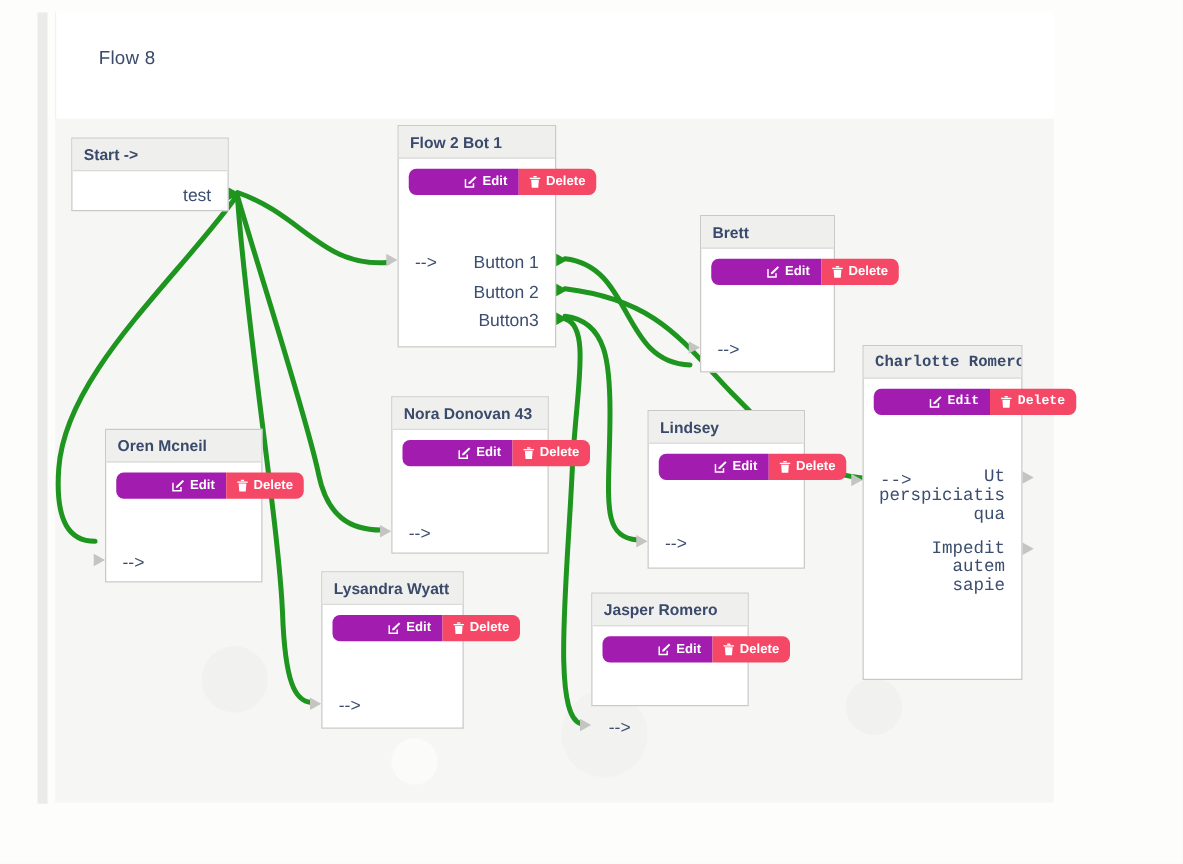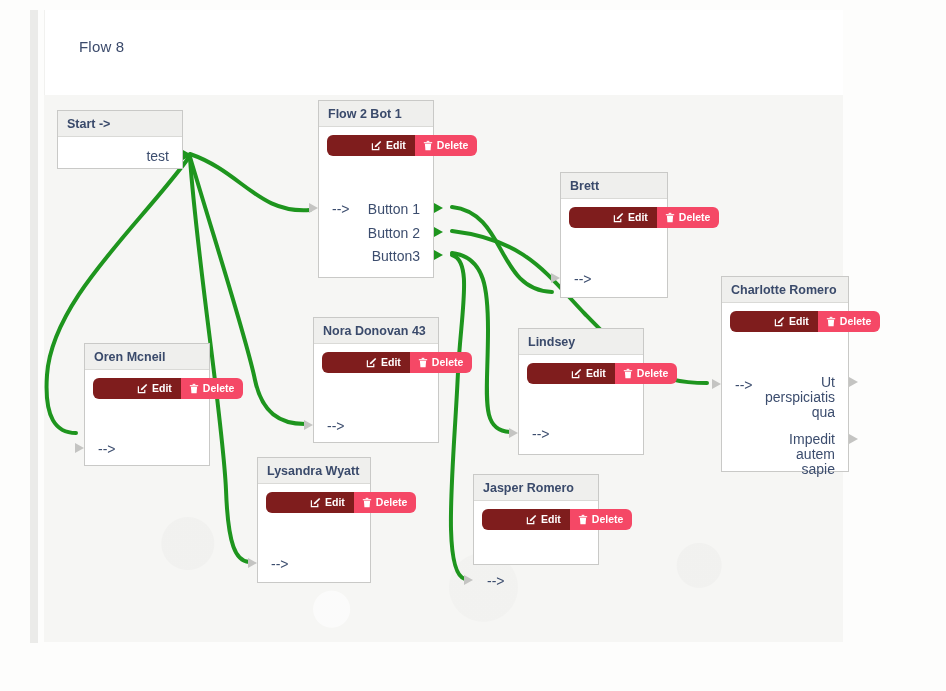--- a/index.html
+++ b/index.html
@@ -46,39 +46,39 @@
     padding:6px 9px 5px 9px; font-size:12.5px; font-weight:700; color:#3a4a6b;
     cursor:move; white-space:nowrap; overflow:hidden;
   }
   .btn-row { display:flex; margin:8px 0 0 8px; }
   .btn {
     display:inline-flex; align-items:center; gap:4px;
     color:#fff; font-size:10.5px; font-weight:700;
     padding:5px 9px 5px 8px; cursor:pointer; line-height:1;
   }
   .btn svg { display:block; }
-  .btn-edit { background:#7f1d1d; border-radius:6px 0 0 6px;padding-left:44px; }
+  .btn-edit { background:#a21caf; border-radius:6px 0 0 6px;padding-left:44px; }
   .btn-delete { background:#f54866; border-radius:0 6px 6px 0; }
   .port {
     position:absolute; width:0; height:0;
     border-top:5px solid transparent; border-bottom:5px solid transparent;
     cursor:crosshair;
   }
   .port.in  { left:-10px; border-left:9px solid #c4c4c2; }
   .port.out { right:-10px; border-left:9px solid #1e951e; }
   .port.out.gray { border-left-color:#c4c4c2; }
   .lbl { position:absolute; font-size:14px; color:#3c4d6e; white-space:pre-line; }
   .lbl.in-lbl { left:13px; }
   .lbl.out-lbl { right:13px; text-align:right; }
 
   
   #node-start     { left:57px;  top:110px; width:126px; height:59px;  }
-  #node-bot1      { left:318px; top:100px; width:116px; height:178px; }
+  #node-bot1      { left:318px; top:100px; width:127px; height:178px; }
   #node-brett     { left:560px; top:172px; width:108px; height:126px; }
-  #node-charlotte { left:721px; top:276px; width:128px; height:196px; }
+  #node-charlotte { left:690px; top:276px; width:128px; height:268px;font-family:Liberation Mono, monospace; }
   #node-oren      { left:84px;  top:343px; width:126px; height:123px; }
   #node-nora      { left:313px; top:317px; width:126px; height:126px; }
   #node-lysandra  { left:257px; top:457px; width:114px; height:126px; }
   #node-lindsey   { left:518px; top:328px; width:126px; height:127px; }
   #node-jasper    { left:473px; top:474px; width:126px; height:91px; }
 
   
   #node-start .out-lbl   { top:37px; }
   #node-start .port.out  { top:39px; }
 

